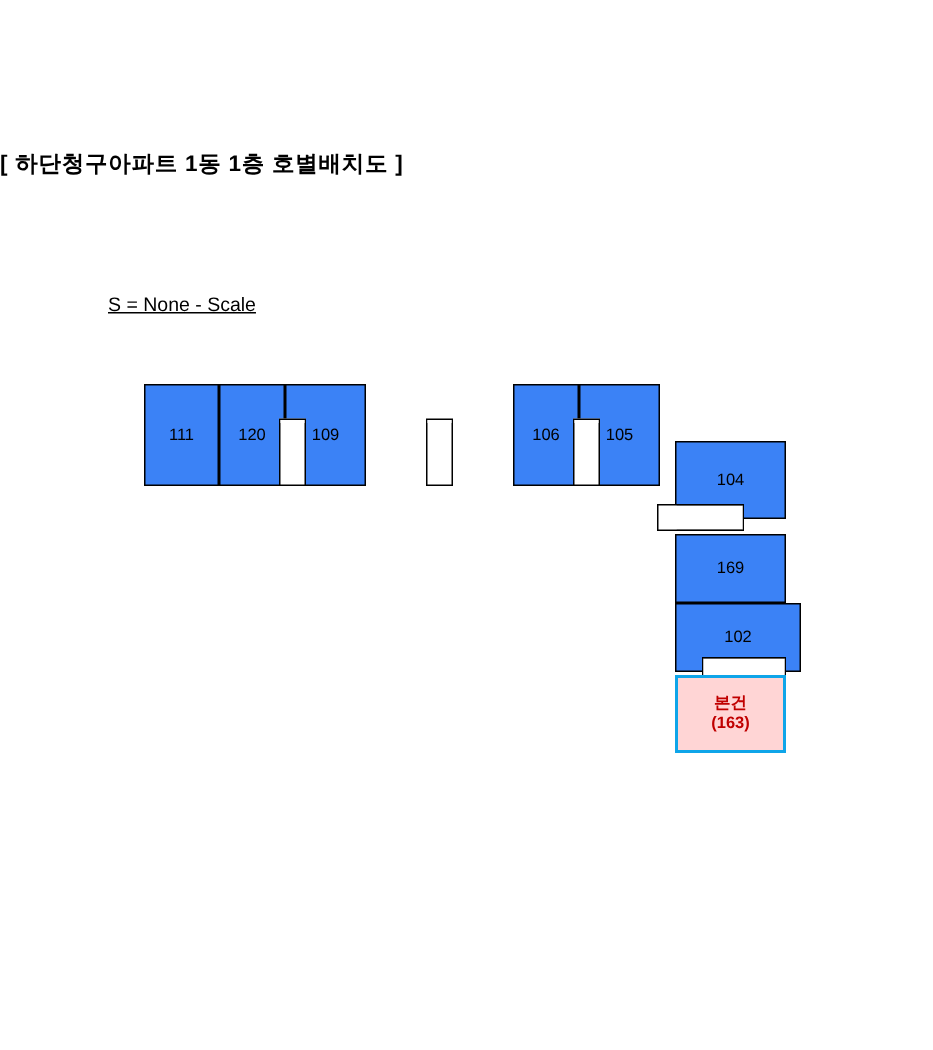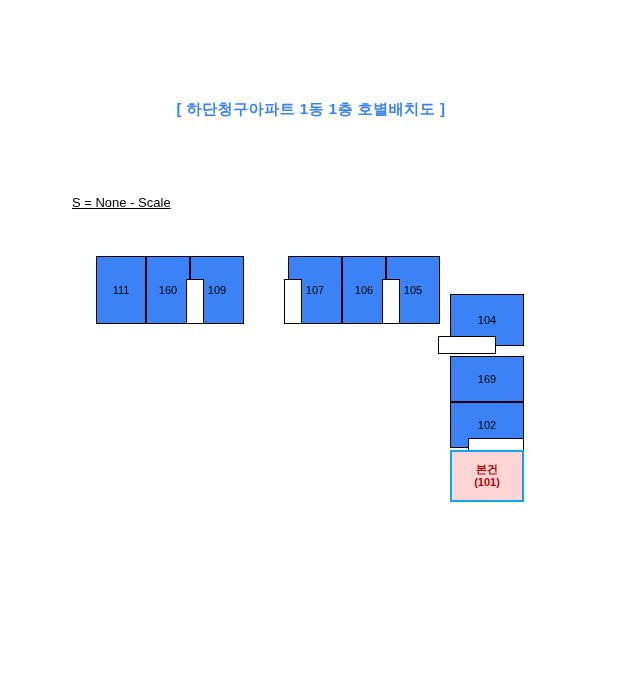--- a/index.html
+++ b/index.html
@@ -18,24 +18,24 @@
     position: absolute;
     left: 0; top: 0;
     width: 622px;
     height: 700px;
   }
   .title {
     position: absolute;
     left: 0;
     top: 100px;
     width: 622px;
-    text-align: center;
+    text-align: left;
     font-size: 15px;
     font-weight: bold;
-    color: #3b82f6;
+    color: #000000;
     letter-spacing: 0.5px;
   }
   .scale-note {
     position: absolute;
     left: 72px;
     top: 195px;
     font-size: 13px;
     color: #000000;
     text-decoration: underline;
     white-space: nowrap;
@@ -88,27 +88,24 @@
   <div class="title">[  하단청구아파트 1동 1층 호별배치도  ]</div>
 
   <div class="scale-note">S = None - Scale</div>
 
   <div class="diagram">
 
     <div class="unit" style="left:96px; top:256px; width:50px; height:68px;">
       <span class="lbl">111</span>
     </div>
     <div class="unit" style="left:146px; top:256px; width:44px; height:68px;">
-      <span class="lbl">160</span>
+      <span class="lbl">120</span>
     </div>
     <div class="unit" style="left:190px; top:256px; width:54px; height:68px;">
       <span class="lbl">109</span>
-    </div>
-    <div class="unit" style="left:288px; top:256px; width:54px; height:68px;">
-      <span class="lbl">107</span>
     </div>
     <div class="unit" style="left:342px; top:256px; width:44px; height:68px;">
       <span class="lbl">106</span>
     </div>
     <div class="unit" style="left:386px; top:256px; width:54px; height:68px;align-items:center;">
       <span class="lbl">105</span>
     </div>
 
     <div class="stub" style="left:186px; top:279px; width:18px; height:45px;"></div>
     <div class="cover" style="left:187px; top:280px; width:16px; height:2px;"></div>
@@ -116,32 +113,32 @@
     <div class="cover" style="left:285px; top:280px; width:16px; height:2px;"></div>
     <div class="stub" style="left:382px; top:279px; width:18px; height:45px;"></div>
     <div class="cover" style="left:383px; top:280px; width:16px; height:2px;"></div>
 
     <div class="unit" style="left:450px; top:294px; width:74px; height:52px;">
       <span class="lbl">104</span>
     </div>
     <div class="unit" style="left:450px; top:356px; width:74px; height:46px;">
       <span class="lbl">169</span>
     </div>
-    <div class="unit" style="left:450px; top:402px; width:74px; height:46px;">
+    <div class="unit" style="left:450px; top:402px; width:84px; height:46px;">
       <span class="lbl">102</span>
     </div>
 
     <div class="stub" style="left:438px; top:336px; width:58px; height:18px;"></div>
     <div class="cover" style="left:451px; top:337px; width:44px; height:16px; background:#ffffff;"></div>
     <div class="cover" style="left:451px; top:336px; width:44px; height:1px; background:#000000;"></div>
     <div class="cover" style="left:451px; top:353px; width:44px; height:1px; background:#000000;"></div>
 
     <div class="stub" style="left:468px; top:438px; width:56px; height:16px;"></div>
     <div class="cover" style="left:469px; top:439px; width:54px; height:14px; background:#ffffff;"></div>
     <div class="cover" style="left:469px; top:438px; width:54px; height:1px; background:#000000;"></div>
 
     <div class="unit subject" style="left:450px; top:450px; width:74px; height:52px; flex-direction:column;">
       <span class="lbl">본건</span>
-      <span class="lbl">(101)</span>
+      <span class="lbl">(163)</span>
     </div>
 
   </div>
 </div>
 
 </body></html>

